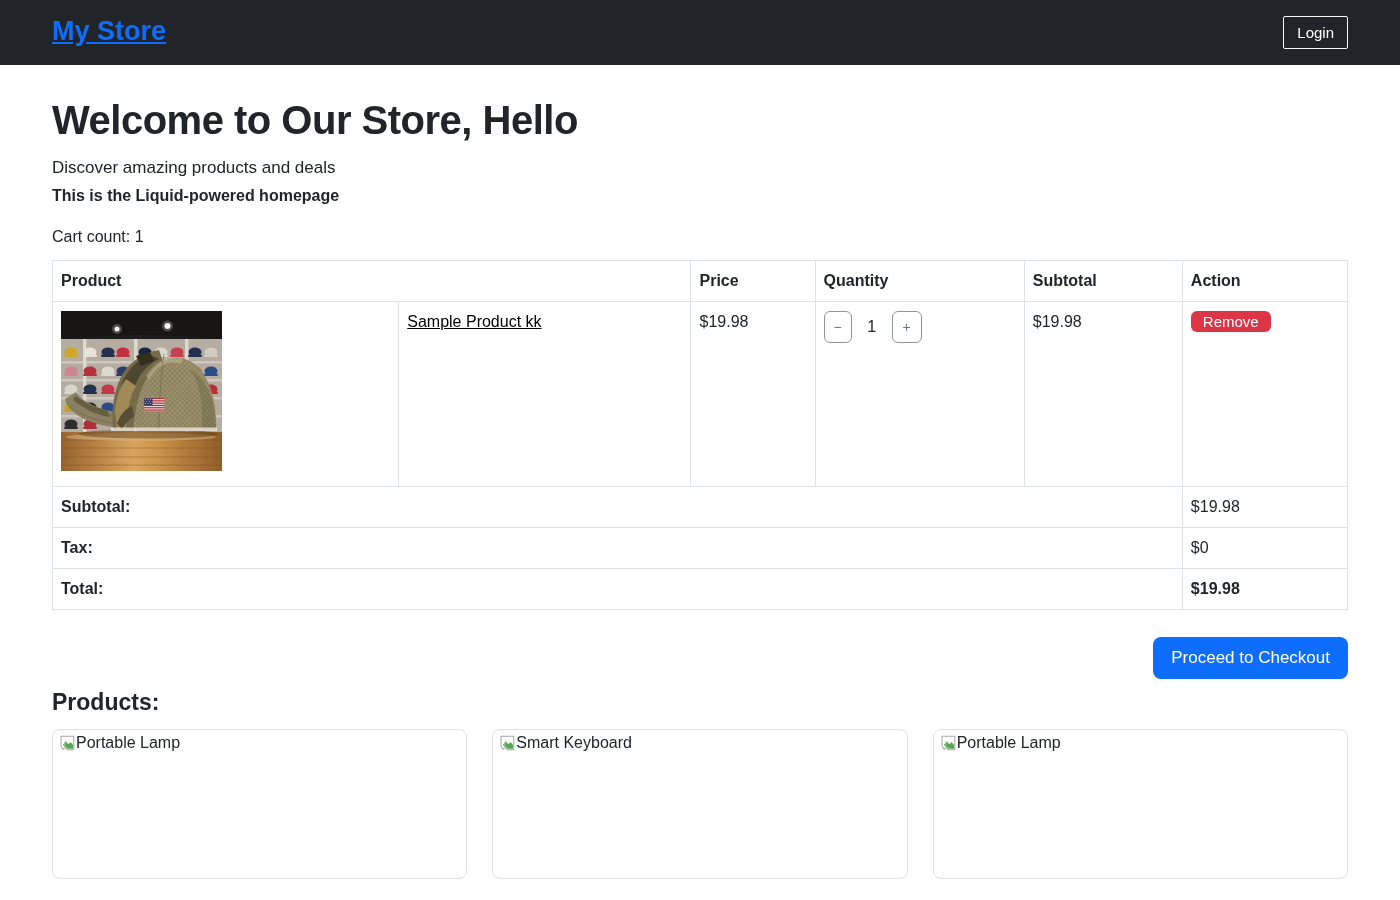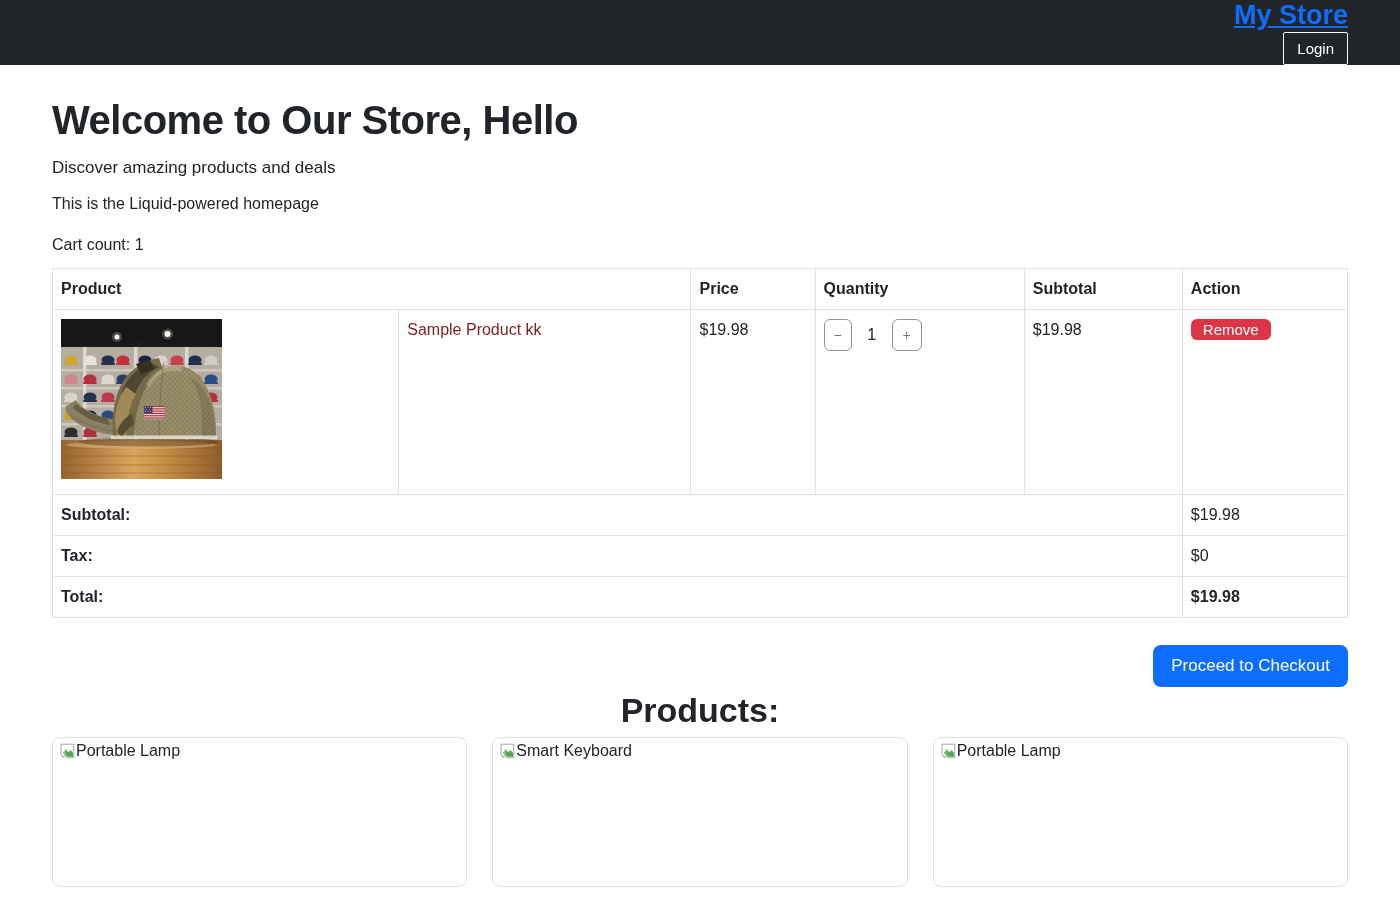--- a/index.html
+++ b/index.html
@@ -7,24 +7,23 @@
   body {
     font-family: "Liberation Sans", sans-serif;
     color: #212529;
     background: #ffffff;
   }
   
   .navbar {
     height: 65px;
     background: #212529;
     display: flex;
-    align-items: flex-end;
+    align-items: flex-start;
     justify-content: space-between;
-    padding: 0 52px;
-    flex-direction: column;
+    padding: 16px 52px;
   }
   .brand {
     color: #0d6efd;
     font-size: 27px;
     font-weight: 700;
     text-decoration: underline;
     cursor: pointer;
   }
   .login-btn {
     background: transparent;
@@ -34,39 +33,39 @@
     padding: 7px 13px;
     font-size: 15px;
     font-family: inherit;
     cursor: pointer;
   }
   
   .container { width: 1296px; margin: 0 auto; }
   h1.welcome { font-size: 40px; font-weight: 700; margin-top: 31px; line-height: 1.2; letter-spacing: -0.5px; }
   .hero-sub { font-size: 17px; margin-top: 12px; line-height: 24px; }
   h2.homepage-title { font-size: 32px; font-weight: 700; margin-top: 41px; line-height: 38px; }
-  .homepage-desc { font-size: 16px; margin-top: 12px; line-height: 24px; }
+  .homepage-desc { font-size: 16px; margin-top: 4px; line-height: 24px; font-weight: bold; }
   .cart-count { font-size: 16px; margin-top: 17px; line-height: 24px; }
   
   table.cart {
     width: 100%;
     border-collapse: collapse;
     margin-top: 11px;
     font-size: 16px;
   }
   table.cart th, table.cart td {
     border: 1px solid #dee2e6;
     padding: 9px 8px;
     text-align: left;
     vertical-align: top;
     line-height: 22px;
   }
   table.cart th { font-weight: 700; }
   td.img-cell { text-align: center; padding: 8px; }
-  .product-link { color: #7f1d1d; cursor: pointer; }
+  .product-link { color: #000000; text-decoration: underline; cursor: pointer; }
   .qty-cell { white-space: nowrap; }
   .qty-btn {
     display: inline-block;
     border: 1px solid #8d959d;
     background: #ffffff;
     color: #6c757d;
     border-radius: 6px;
     font-size: 14px;
     line-height: 1;
     padding: 8px 9px;
@@ -94,21 +93,21 @@
     background: #0d6efd;
     color: #ffffff;
     border: none;
     border-radius: 8px;
     padding: 11px 18px;
     font-size: 17px;
     font-family: inherit;
     cursor: pointer;
   }
   
-  h2.products-title { font-size: 34px; font-weight: 700; margin-top: 4px; line-height: 38px; text-align: center; }
+  h2.products-title { font-size: 23px; font-weight: 700; margin-top: 4px; line-height: 38px; }
   .cards { display: flex; gap: 25px; margin-top: 8px; }
   .card {
     flex: 1;
     border: 1px solid #dee2e6;
     border-radius: 8px;
     background: #ffffff;
     height: 150px;
     padding: 3px 5px;
   }
   .card-line { display: flex; align-items: flex-start; font-size: 16px; line-height: 20px; }

